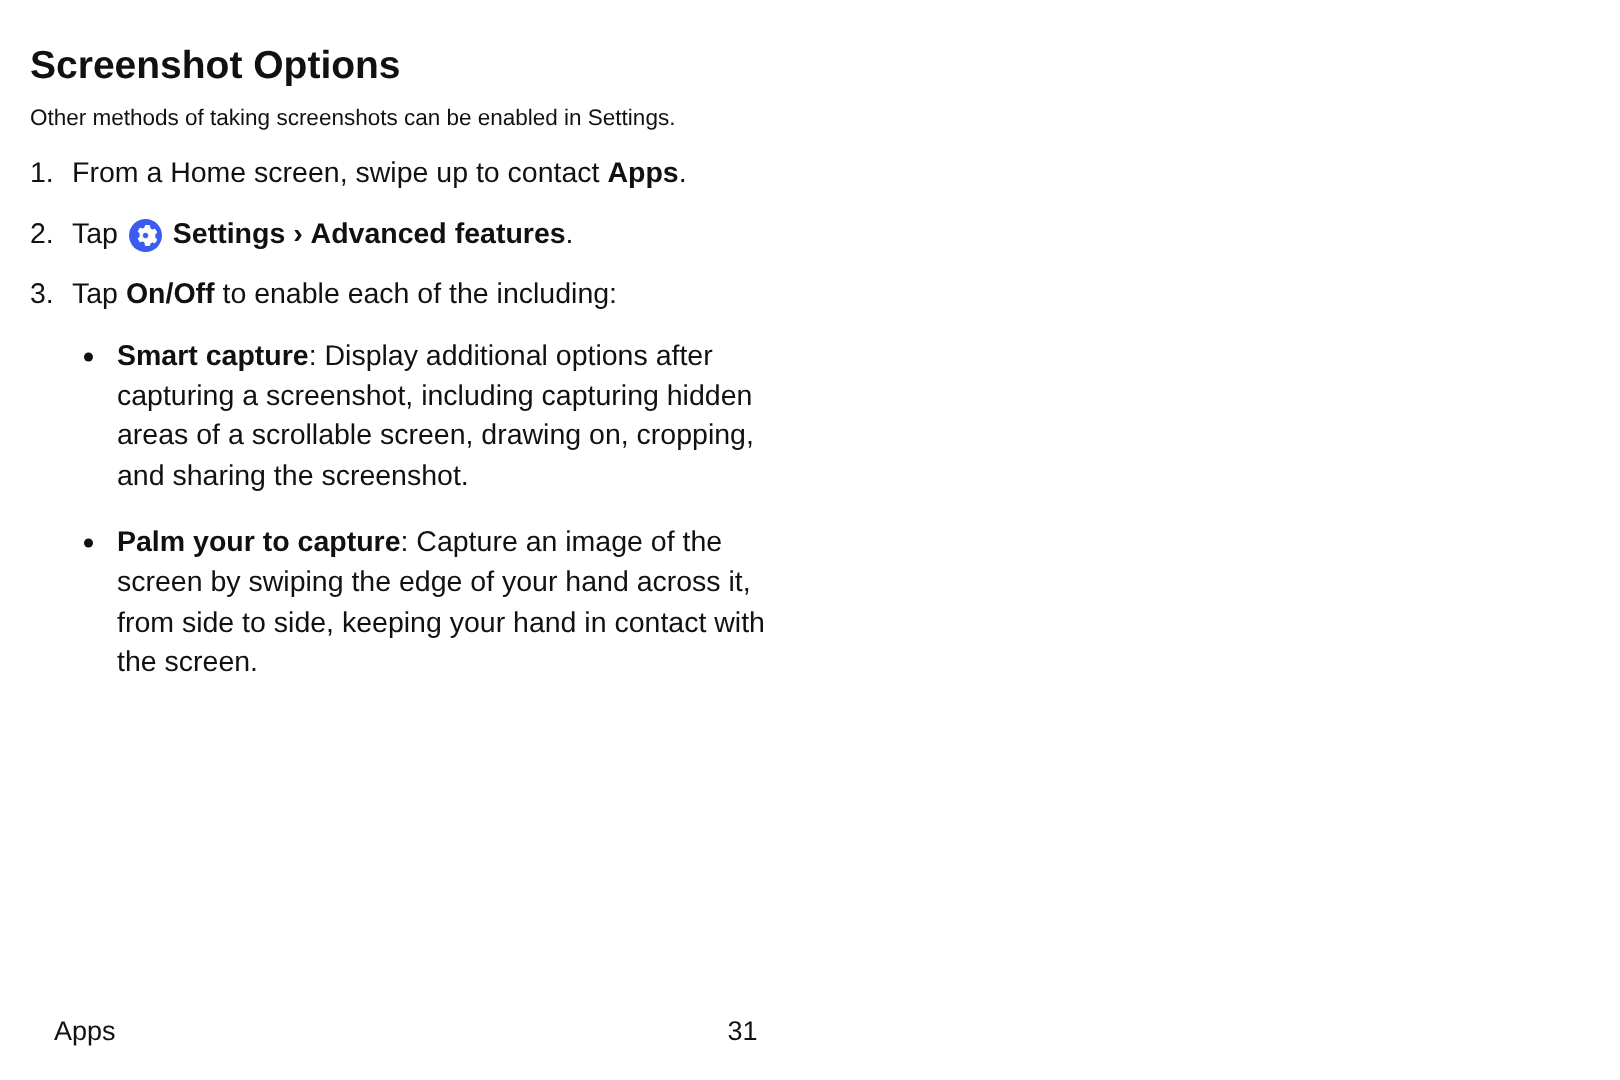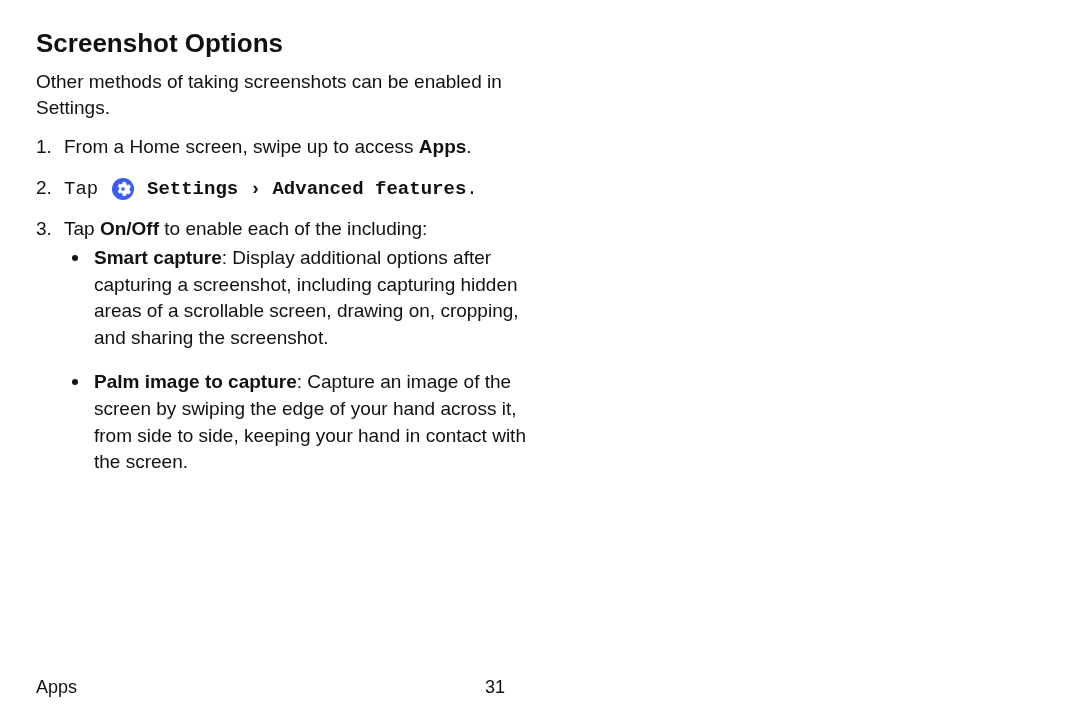--- a/index.html
+++ b/index.html
@@ -1,50 +1,50 @@
 <!DOCTYPE html>
 <html><head>
   <meta charset="utf-8">
   <style>
     * { margin: 0; padding: 0; box-sizing: border-box; }
     html, body { width: 1080px; height: 720px; background: #fff; font-family: Arial, Helvetica, sans-serif; color: #111; }
-    .page { width: 1080px; height: 720px; position: relative; padding: 28px 40px 0 36px; }
+    .page { width: 1080px; height: 720px; position: relative; padding: 28px 40px 0 20px; }
     .heading { font-size: 26px; font-weight: 700; margin-bottom: 10px; letter-spacing: 0; }
-    .intro { font-size: 19px; line-height: 1.35; max-width: 530px; margin-bottom: 14px; }
+    .intro { font-size: 15px; line-height: 1.35; max-width: 530px; margin-bottom: 14px; }
     ol.steps { list-style: none; counter-reset: step; max-width: 540px; }
     ol.steps > li { counter-increment: step; position: relative; padding-left: 28px; font-size: 19px; line-height: 1.4; margin-bottom: 14px; }
     ol.steps > li::before { content: counter(step) "."; position: absolute; left: 0; top: 0; }
     .b { font-weight: 700; }
-    .li2-row { display: inline; font-family: Liberation Mono, monospace; }
+    .li2-row { display: inline; }
     .settings-icon {
       display: inline-flex; vertical-align: -3px;
       width: 22px; height: 22px; border-radius: 50%;
       background: #3A5CF0; align-items: center; justify-content: center;
       margin-left: 2px; margin-right: 2px;
     }
     .settings-icon svg { width: 16px; height: 16px; fill: #fff; stroke: #fff; }
-    ul.bullets { list-style: none; margin-top: 2px; }
+    ul.bullets { list-style: none; margin-top: 14px; }
     ul.bullets > li { position: relative; padding-left: 30px; font-size: 19px; line-height: 1.4; margin-bottom: 18px; max-width: 480px; }
     ul.bullets > li::before { content: ""; position: absolute; left: 8px; top: 10px; width: 6px; height: 6px; border-radius: 50%; background: #111; }
     .footer { position: absolute; bottom: 22px; left: 36px; right: 40px; display: flex; font-size: 18px; }
     .footer .spacer { display: inline-block; width: 408px; }
     .caret { font-weight: 700; }
   </style>
 </head>
 <body>
 
 <div class="page">
 
   <h2 class="heading">Screenshot Options</h2>
 
   <p class="intro">Other methods of taking screenshots can be enabled in Settings.</p>
 
   <ol class="steps">
     <li>
-      <span>From a Home screen, swipe up to access </span><span class="b">Apps</span><span>.</span>
+      <span>From a Home screen, swipe up to contact </span><span class="b">Apps</span><span>.</span>
     </li>
     <li>
       <span class="li2-row">
         <span>Tap </span>
         <span class="settings-icon">
           <svg viewBox="0 0 24 24">
             <path d="M12 8a4 4 0 1 0 0 8 4 4 0 0 0 0-8zm9.4 4a7.7 7.7 0 0 0-.1-1.3l2.1-1.6-2-3.5-2.5 1a8 8 0 0 0-2.2-1.3L16 2h-4l-.7 2.3A8 8 0 0 0 9.1 5.6l-2.5-1-2 3.5 2.1 1.6A7.7 7.7 0 0 0 6.6 12c0 .4 0 .9.1 1.3l-2.1 1.6 2 3.5 2.5-1a8 8 0 0 0 2.2 1.3L12 22h4l.7-2.3a8 8 0 0 0 2.2-1.3l2.5 1 2-3.5-2.1-1.6c.1-.4.1-.9.1-1.3z" fill="#fff"></path>
             <circle cx="12" cy="12" r="3.2" fill="#3A5CF0"></circle>
           </svg>
         </span>
@@ -54,21 +54,21 @@
       </span>
     </li>
     <li>
       <span>Tap </span><span class="b">On/Off</span><span> to enable each of the including:</span>
 
       <ul class="bullets">
         <li>
           <span class="b">Smart capture</span><span>: Display additional options after capturing a screenshot, including capturing hidden areas of a scrollable screen, drawing on, cropping, and sharing the screenshot.</span>
         </li>
         <li>
-          <span class="b">Palm image to capture</span><span>: Capture an image of the screen by swiping the edge of your hand across it, from side to side, keeping your hand in contact with the screen.</span>
+          <span class="b">Palm your to capture</span><span>: Capture an image of the screen by swiping the edge of your hand across it, from side to side, keeping your hand in contact with the screen.</span>
         </li>
       </ul>
     </li>
   </ol>
 
   <div class="footer">
     <span>Apps</span>
     <span class="spacer"></span>
     <span>31</span>
   </div>

